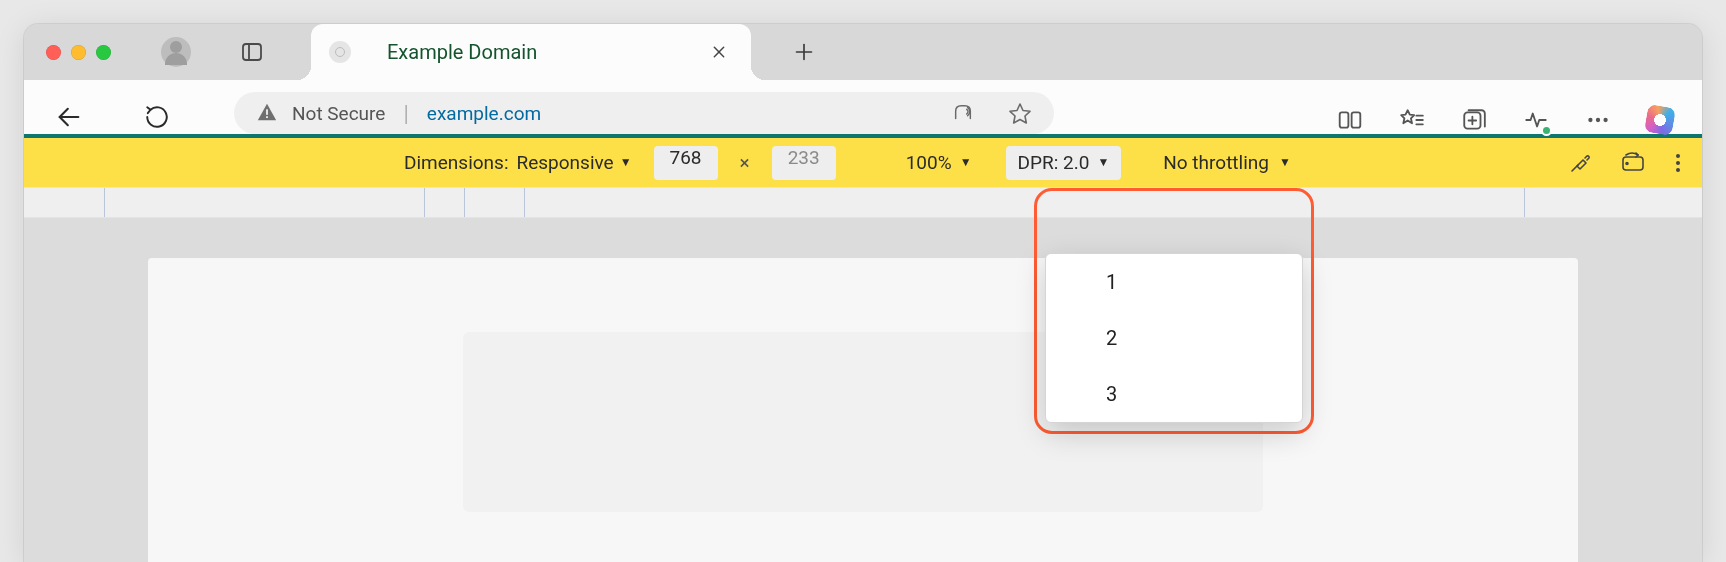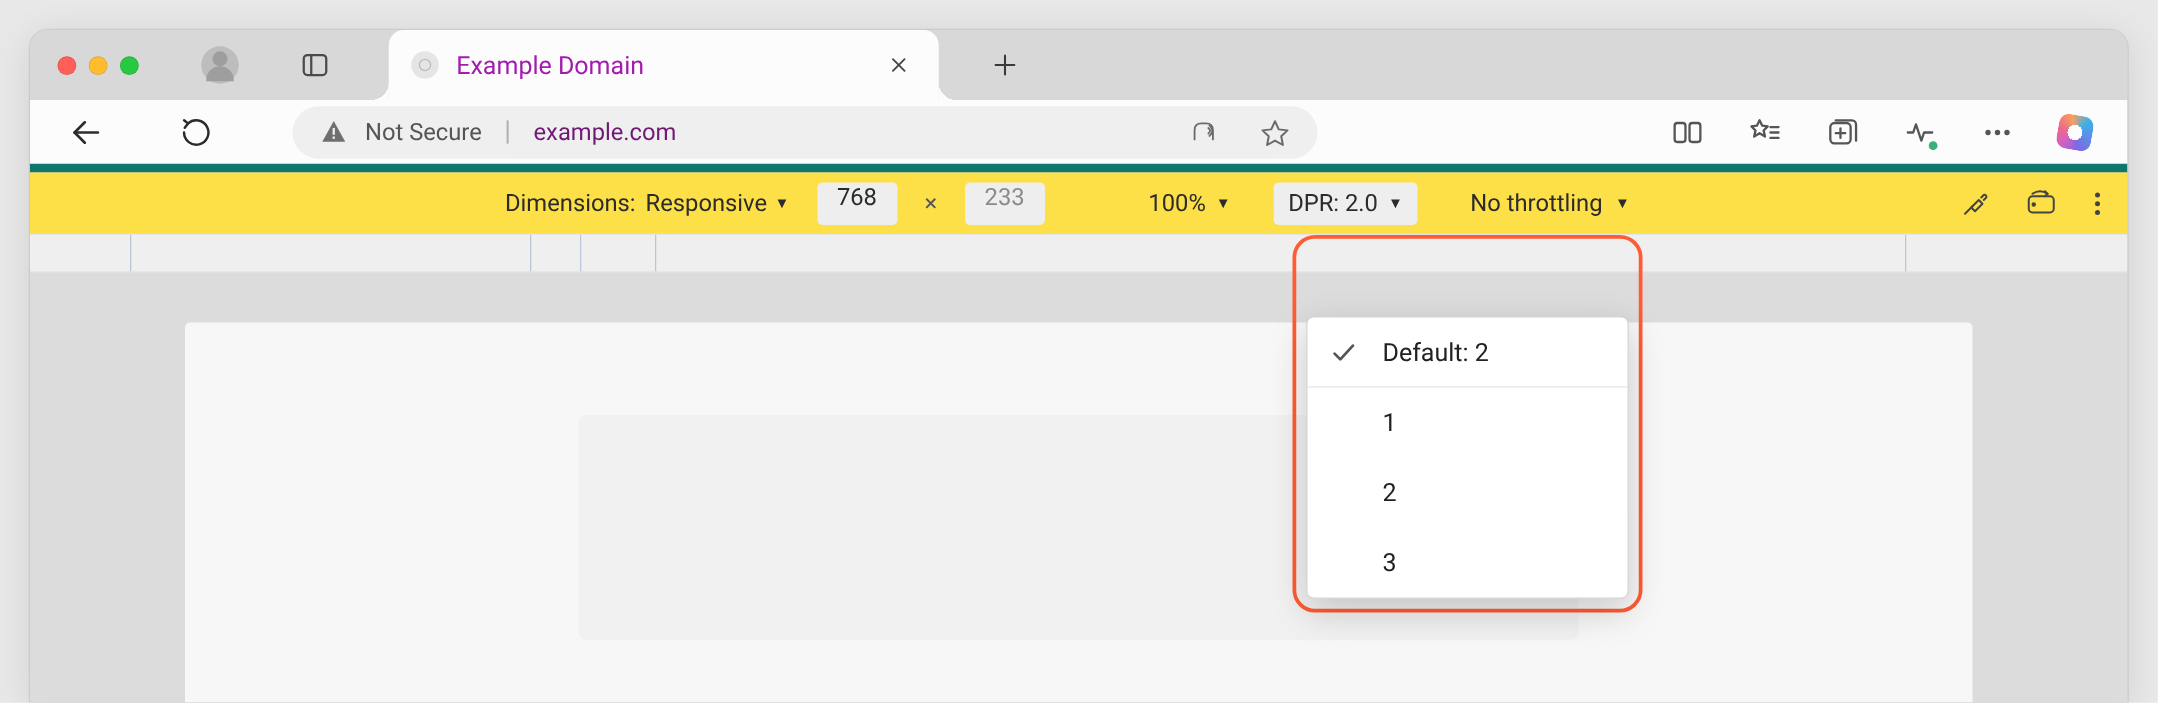--- a/index.html
+++ b/index.html
@@ -71,56 +71,56 @@
   .tab::before, .tab::after {
     content:"";
     position:absolute; bottom:0; width:14px; height:14px;
   }
   .tab::before { left:-14px; background: radial-gradient(circle at 0 0, transparent 14px, #fcfcfc 14px); }
   .tab::after  { right:-14px; background: radial-gradient(circle at 14px 0, transparent 14px, #fcfcfc 14px); }
   .tab .favicon {
     width:22px; height:22px; border-radius:50%; background:#e5e5e5;
     display:flex;align-items:center;justify-content:center;color:#bbb;font-size:11px;
   }
-  .tab .title { font-size: 20px; color:#a21caf; flex:1; white-space:nowrap; overflow:hidden; text-overflow:ellipsis; }
+  .tab .title { font-size: 20px; color:#14532d; flex:1; white-space:nowrap; overflow:hidden; text-overflow:ellipsis;margin-left:22px; }
   .tab .close { font-size: 22px; color:#555; padding:4px 6px; cursor:pointer; }
   .newtab {
     width: 38px; height: 38px; margin-left: 24px;
     display:flex; align-items:center; justify-content:center;
     color:#3a3a3a; font-size: 24px; font-weight: 300;
   }
   
   .toolbar {
     height: 58px;
     background: #fcfcfc;
     display:flex;
-    align-items:center;
+    align-items:flex-end;
     gap: 30px;
     padding: 0 28px;
-    border-bottom: 7px solid #0f766e;
+    border-bottom: 4px solid #0f766e;
   }
   .navbtn {
     width: 34px; height: 34px;
     display:flex; align-items:center; justify-content:center;
     color:#3a3a3a;
   }
   .omnibox {
     flex: 0 0 820px;
     height: 42px;
     background:#efefef;
     border-radius: 21px;
     display:flex; align-items:center;
     padding: 0 22px;
     gap: 14px;
     color:#555;
     font-size: 19px;
   }
   .omnibox .warn { color:#6f6f6f; display:flex; align-items:center; }
   .omnibox .sep { color:#b0b0b0; font-size: 22px; margin: 0 4px; }
-  .omnibox .url { color:#701a75; }
+  .omnibox .url { color:#0369a1; }
   .tool-spacer { flex:1; }
   .tool-icons { display:flex; gap: 34px; align-items:center; color:#555; }
   .tool-icons > * { display:flex; align-items:center; justify-content:center; width:28px; height:28px; }
   .copilot {
     width:28px; height:28px;
     background: conic-gradient(from 40deg, #3fb0e8, #5e8de6, #7d6ae4, #d45fc5, #eb6b89, #f8a05f, #3fb0e8);
     mask: radial-gradient(circle at center, transparent 6px, black 6px);
     -webkit-mask: radial-gradient(circle at center, transparent 6px, black 6px);
     border-radius:8px;
     transform: rotate(10deg);
@@ -138,21 +138,21 @@
     gap: 22px;
   }
   .devbar .lead { margin-left: 360px; display:flex; align-items:center; gap:8px;}
   .dd-caret { font-size: 12px; position:relative; top:-1px;}
   .dim-input {
     width: 64px; height: 34px; background:#eeeeee; border-radius:4px;
     display:flex; justify-content:center;
     font-variant-numeric: tabular-nums;
   }
   .dim-sep { color:#555; }
-  .zoom { margin-left: 61px; display:flex; align-items:center; gap:8px;}
+  .zoom { margin-left: 48px; display:flex; align-items:center; gap:8px;}
   .dpr-btn {
     margin-left: 12px;
     background:#eeeeee; border-radius:4px;
     height:34px; padding: 0 12px;
     display:flex; align-items:center; gap:8px;
   }
   .throt { margin-left: 20px; display:flex; align-items:center; gap:10px;text-align:center;}
   .devbar .right-tools { margin-left:auto; display:flex; gap:28px; align-items:center; color:#444; }
   
   .ruler {
@@ -399,28 +399,20 @@
     </div>
 
     <div class="content">
       <div class="page">
         <div class="inner"></div>
       </div>
     </div>
 
     <div class="dpr-popover">
       <div class="dpr-menu">
-        <div class="dpr-item default">
-          <span class="check">
-            <svg width="22" height="22" viewBox="0 0 24 24" fill="none" stroke="#555" stroke-width="2.4" stroke-linecap="round" stroke-linejoin="round">
-                <polyline points="4 13 9 18 20 6"></polyline>
-              </svg>
-          </span>
-          <span>Default: 2</span>
-        </div>
         <div class="dpr-item">
           <span>1</span>
         </div>
         <div class="dpr-item">
           <span>2</span>
         </div>
         <div class="dpr-item">
           <span>3</span>
         </div>
       </div>

